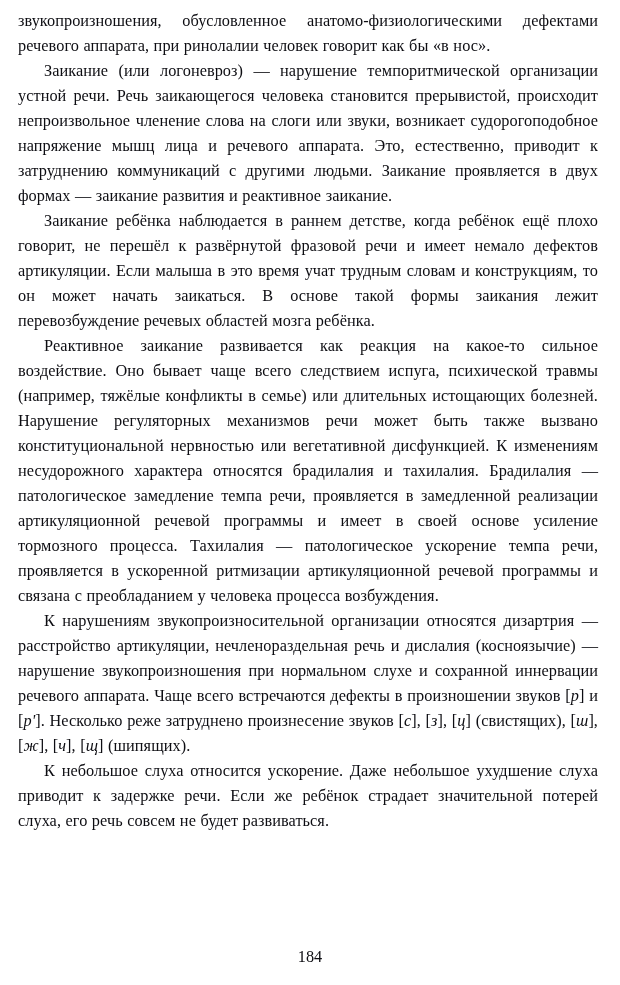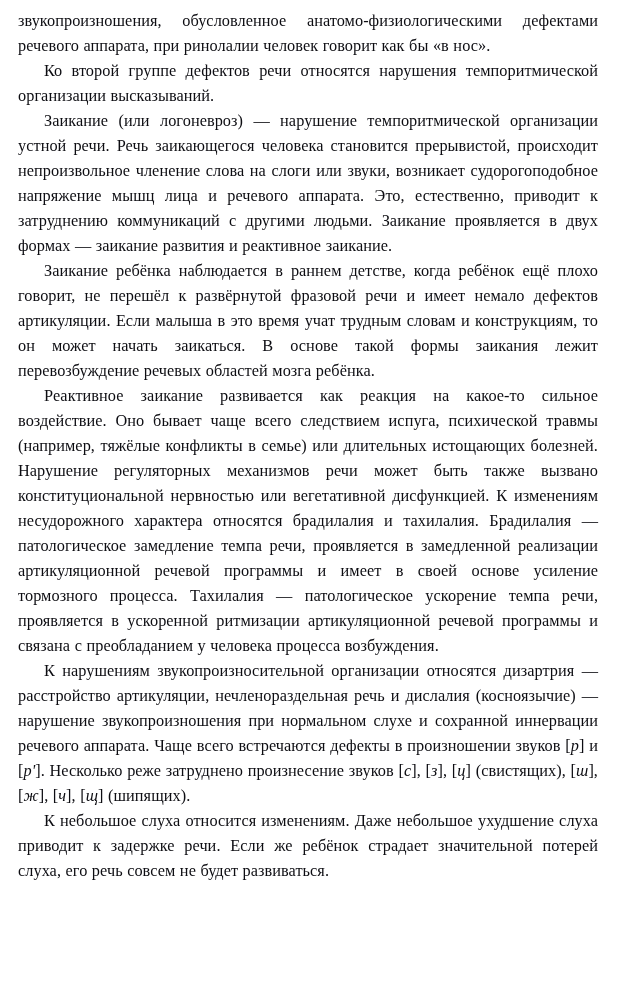--- a/index.html
+++ b/index.html
@@ -50,20 +50,20 @@
     font-size: 16.3px;
     font-family: "Liberation Serif", serif;
   }
 </style>
 </head>
 <body>
 
 <div class="page">
   <div class="body-text" id="body">
       <p><span>звукопроизношения, обусловленное анатомо-физиологическими дефектами речевого аппарата, при ринолалии человек говорит как бы «в нос».</span></p>
-      <p class="indent"><span>Ко второй группе дефектов речи относятся нарушения темпоритмической организации высказываний.</span></p>
       <p class="indent"><span class="u">Заикание</span><span> (или логоневроз) — нарушение темпоритмической организации устной речи. Речь заикающегося человека становится прерывистой, происходит непроизвольное членение слова на слоги или звуки, возникает судорогоподобное напряжение мышц лица и речевого аппарата. Это, естественно, приводит к затруднению коммуникаций с другими людьми. Заикание проявляется в двух формах — заикание развития и реактивное заикание.</span></p>
       <p class="indent"><span class="u">Заикание ребёнка</span><span> наблюдается в раннем детстве, когда ребёнок ещё плохо говорит, не перешёл к развёрнутой фразовой речи и имеет немало дефектов артикуляции. Если малыша в это время учат трудным словам и конструкциям, то он может начать заикаться. В основе такой формы заикания лежит перевозбуждение речевых областей мозга ребёнка.</span></p>
       <p class="indent"><span class="u">Реактивное заикание</span><span> развивается как реакция на какое-то сильное воздействие. Оно бывает чаще всего следствием испуга, психической травмы (например, тяжёлые конфликты в семье) или длительных истощающих болезней. Нарушение регуляторных механизмов речи может быть также вызвано конституциональной нервностью или вегетативной дисфункцией. К изменениям несудорожного характера относятся брадилалия и тахилалия. </span><span class="u">Брадилалия</span><span> — патологическое замедление темпа речи, проявляется в замедленной реализации артикуляционной речевой программы и имеет в своей основе усиление тормозного процесса. </span><span class="u">Тахилалия</span><span> — патологическое ускорение темпа речи, проявляется в ускоренной ритмизации артикуляционной речевой программы и связана с преобладанием у человека процесса возбуждения.</span></p>
       <p class="indent"><span>К нарушениям звукопроизносительной организации относятся </span><span class="u">дизартрия</span><span> — расстройство артикуляции, нечленораздельная речь и </span><span class="u">дислалия</span><span> (косноязычие) — нарушение звукопроизношения при нормальном слухе и сохранной иннервации речевого аппарата. Чаще всего встречаются дефекты в произношении звуков [</span><span class="it">р</span><span>] и [</span><span class="it">р'</span><span>]. Несколько реже затруднено произнесение звуков [</span><span class="it">с</span><span>], [</span><span class="it">з</span><span>], [</span><span class="it">ц</span><span>] (свистящих), [</span><span class="it">ш</span><span>], [</span><span class="it">ж</span><span>], [</span><span class="it">ч</span><span>], [</span><span class="it">щ</span><span>] (шипящих).</span></p>
-      <p class="indent"><span>К небольшое слуха относится </span><span class="u">изменениям</span><span>. Даже небольшое ухудшение слуха приводит к задержке речи. Если же ребёнок страдает значительной потерей слуха, его речь совсем не будет развиваться.</span></p>
+      <p class="indent"><span>К небольшое слуха относится </span><span class="u">ускорение</span><span>. Даже небольшое ухудшение слуха приводит к задержке речи. Если же ребёнок страдает значительной потерей слуха, его речь совсем не будет развиваться.</span></p>
     </div>
+  <div class="page-number">184</div>
 </div>
 
 </body></html>

